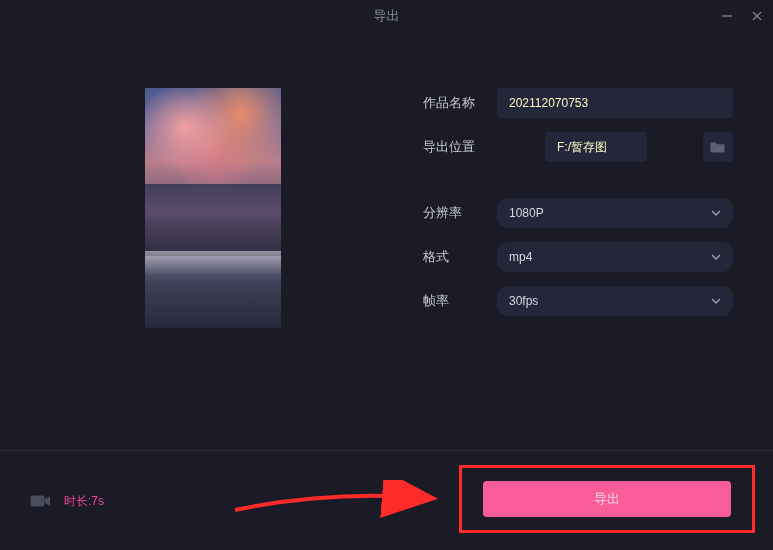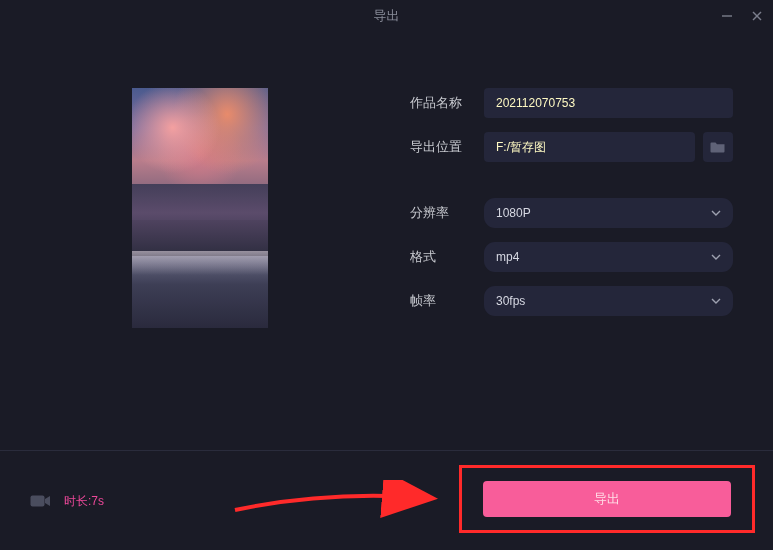--- a/index.html
+++ b/index.html
@@ -38,22 +38,23 @@
       width: 16px;
       height: 16px;
       display: flex;
       align-items: center;
       justify-content: center;
       color: #7b7e8c;
       cursor: pointer;
     }
     .content {
       display: flex;
-      padding: 50px 30px 0 30px;
+      padding: 50px 30px 0 22px;
       gap: 40px;
+      margin-left: 21px;
     }
     .preview-col {
       flex: 0 0 auto;
       width: 340px;
       display: flex;
       justify-content: center;
       padding-top: 6px;
     }
     .preview-frame {
       width: 136px;
@@ -87,21 +88,21 @@
     .form-col {
       flex: 1;
       padding-top: 6px;
       padding-right: 10px;
     }
     .row {
       display: flex;
       align-items: center;
       margin-bottom: 14px;
     }
-    .row.gap-after { margin-bottom: 36px; }
+    .row.gap-after { margin-bottom: 36px; gap: 48px; }
     .label {
       flex: 0 0 74px;
       color: #c8cad0;
       font-size: 13px;
     }
     .input {
       flex: 1;
       height: 30px;
       background: #24263a;
       border: none;

